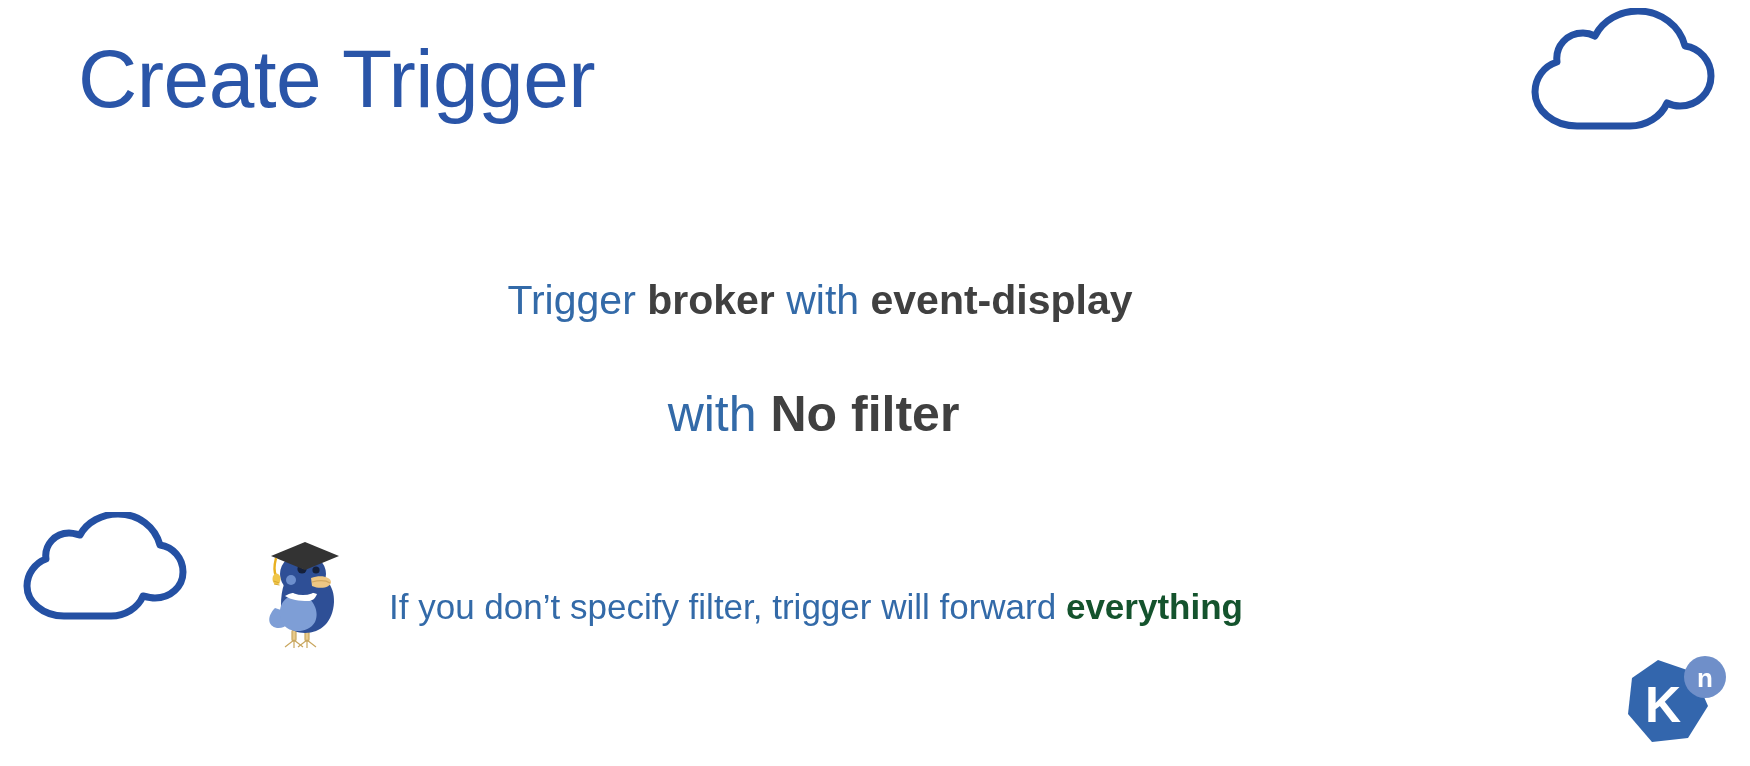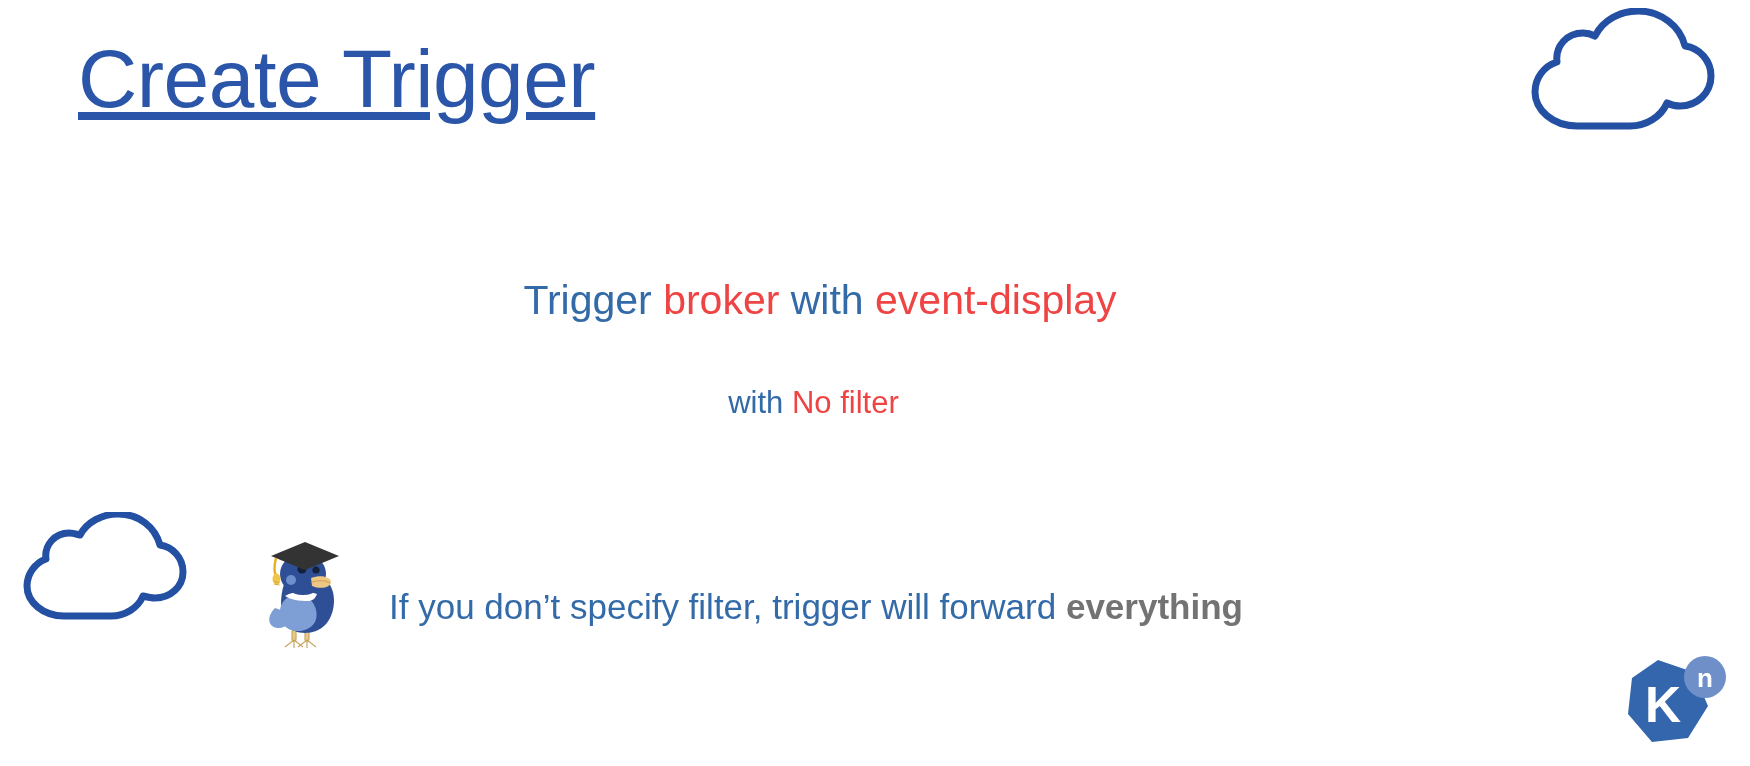--- a/index.html
+++ b/index.html
@@ -26,21 +26,20 @@
   .title {
     position: absolute;
     left: 78px;
     top: 36px;
     font-size: 82px;
     line-height: 1.05;
     font-weight: 400;
     letter-spacing: -0.5px;
     color: #2a55a8;
     white-space: nowrap;
-    text-decoration: underline;
   }
 
   
   .cloud {
     position: absolute;
   }
   .cloud-top-right {
     left: 1525px;
     top: 8px;
     width: 195px;
@@ -54,58 +53,58 @@
   }
 
   
   .line {
     position: absolute;
     color: #336aa8;
     font-weight: 400;
     white-space: nowrap;
   }
   .line b {
-    font-weight: 400;
-    color: #ef4444;
+    font-weight: 700;
+    color: #404040;
   }
 
   .line-connect {
     left: 0;
     right: 0;
     top: 277px;
     text-align: center;
     font-size: 41px;
     padding-right: 110px;
   }
   .line-filter {
     left: 0;
     right: 8px;
     top: 385px;
     text-align: center;
-    font-size: 31px;
+    font-size: 50px;
     padding-right: 115px;
   }
 
   .note-row {
     position: absolute;
     left: 265px;
     top: 534px;
     display: flex;
     align-items: center;
     gap: 44px;
   }
   .note-text {
     font-size: 35px;
     color: #336aa8;
     white-space: nowrap;
     font-weight: 400;
     position: relative;
     top: 14px;
   }
-  .note-text b { font-weight: 700; color: #737373; }
+  .note-text b { font-weight: 700; color: #14532d; }
 
   
   .mascot {
     width: 80px;
     height: 118px;
     flex: 0 0 auto;
   }
 
   
   .logo {

